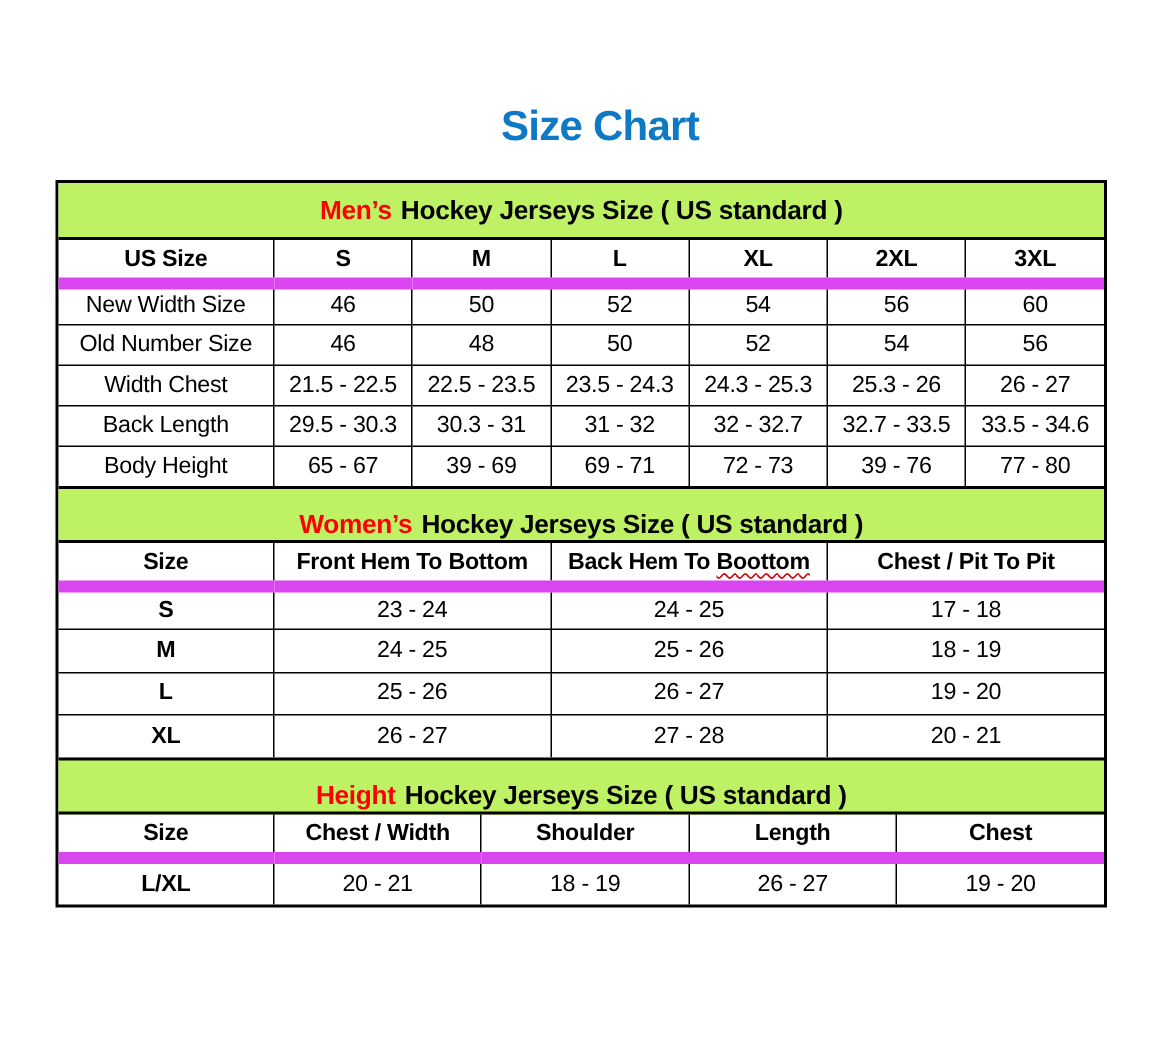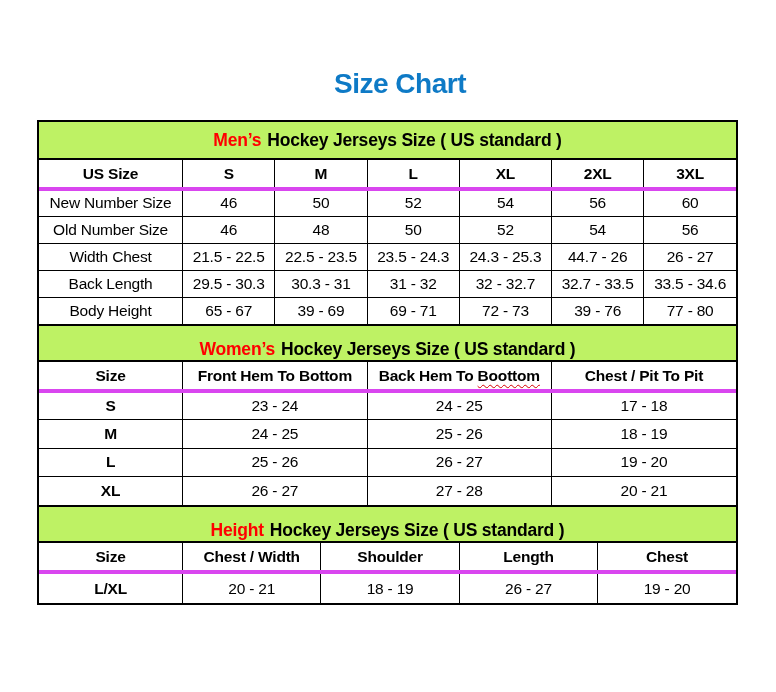--- a/index.html
+++ b/index.html
@@ -56,21 +56,21 @@
     text-align: center;
     vertical-align: middle;
     font-size: 15.5px;
     letter-spacing: -0.2px;
     color: #000;
     padding: 0 2px;
     overflow: hidden;
     white-space: nowrap;
   }
   th { font-weight: bold; }
-  thead th { border-top: none; border-bottom: 4px solid #d946ef; height: 29px; }
+  thead th { border-top: none; border-bottom: 8px solid #d946ef; height: 29px; }
   th:first-child, td:first-child { border-left: none; }
   th:last-child, td:last-child { border-right: none; }
   tbody tr:last-child td { border-bottom: none; }
 
   section[data-sec="mens"]   tbody td { height: 27px; }
   section[data-sec="womens"] tbody td { height: 28.5px; }
   section[data-sec="youth"]  tbody td { height: 31px; }
 
   td.row-label-bold { font-weight: bold; }
 
@@ -109,21 +109,21 @@
               <th>S</th>
               <th>M</th>
               <th>L</th>
               <th>XL</th>
               <th>2XL</th>
               <th>3XL</th>
             </tr>
           </thead>
           <tbody>
             <tr>
-              <td>New Number Size</td>
+              <td>New Width Size</td>
               <td>46</td>
               <td>50</td>
               <td>52</td>
               <td>54</td>
               <td>56</td>
               <td>60</td>
             </tr>
             <tr>
               <td>Old Number Size</td>
               <td>46</td>
@@ -132,21 +132,21 @@
               <td>52</td>
               <td>54</td>
               <td>56</td>
             </tr>
             <tr>
               <td>Width Chest</td>
               <td>21.5 - 22.5</td>
               <td>22.5 - 23.5</td>
               <td>23.5 - 24.3</td>
               <td>24.3 - 25.3</td>
-              <td>44.7 - 26</td>
+              <td>25.3 - 26</td>
               <td>26 - 27</td>
             </tr>
             <tr>
               <td>Back Length</td>
               <td>29.5 - 30.3</td>
               <td>30.3 - 31</td>
               <td>31 - 32</td>
               <td>32 - 32.7</td>
               <td>32.7 - 33.5</td>
               <td>33.5 - 34.6</td>

